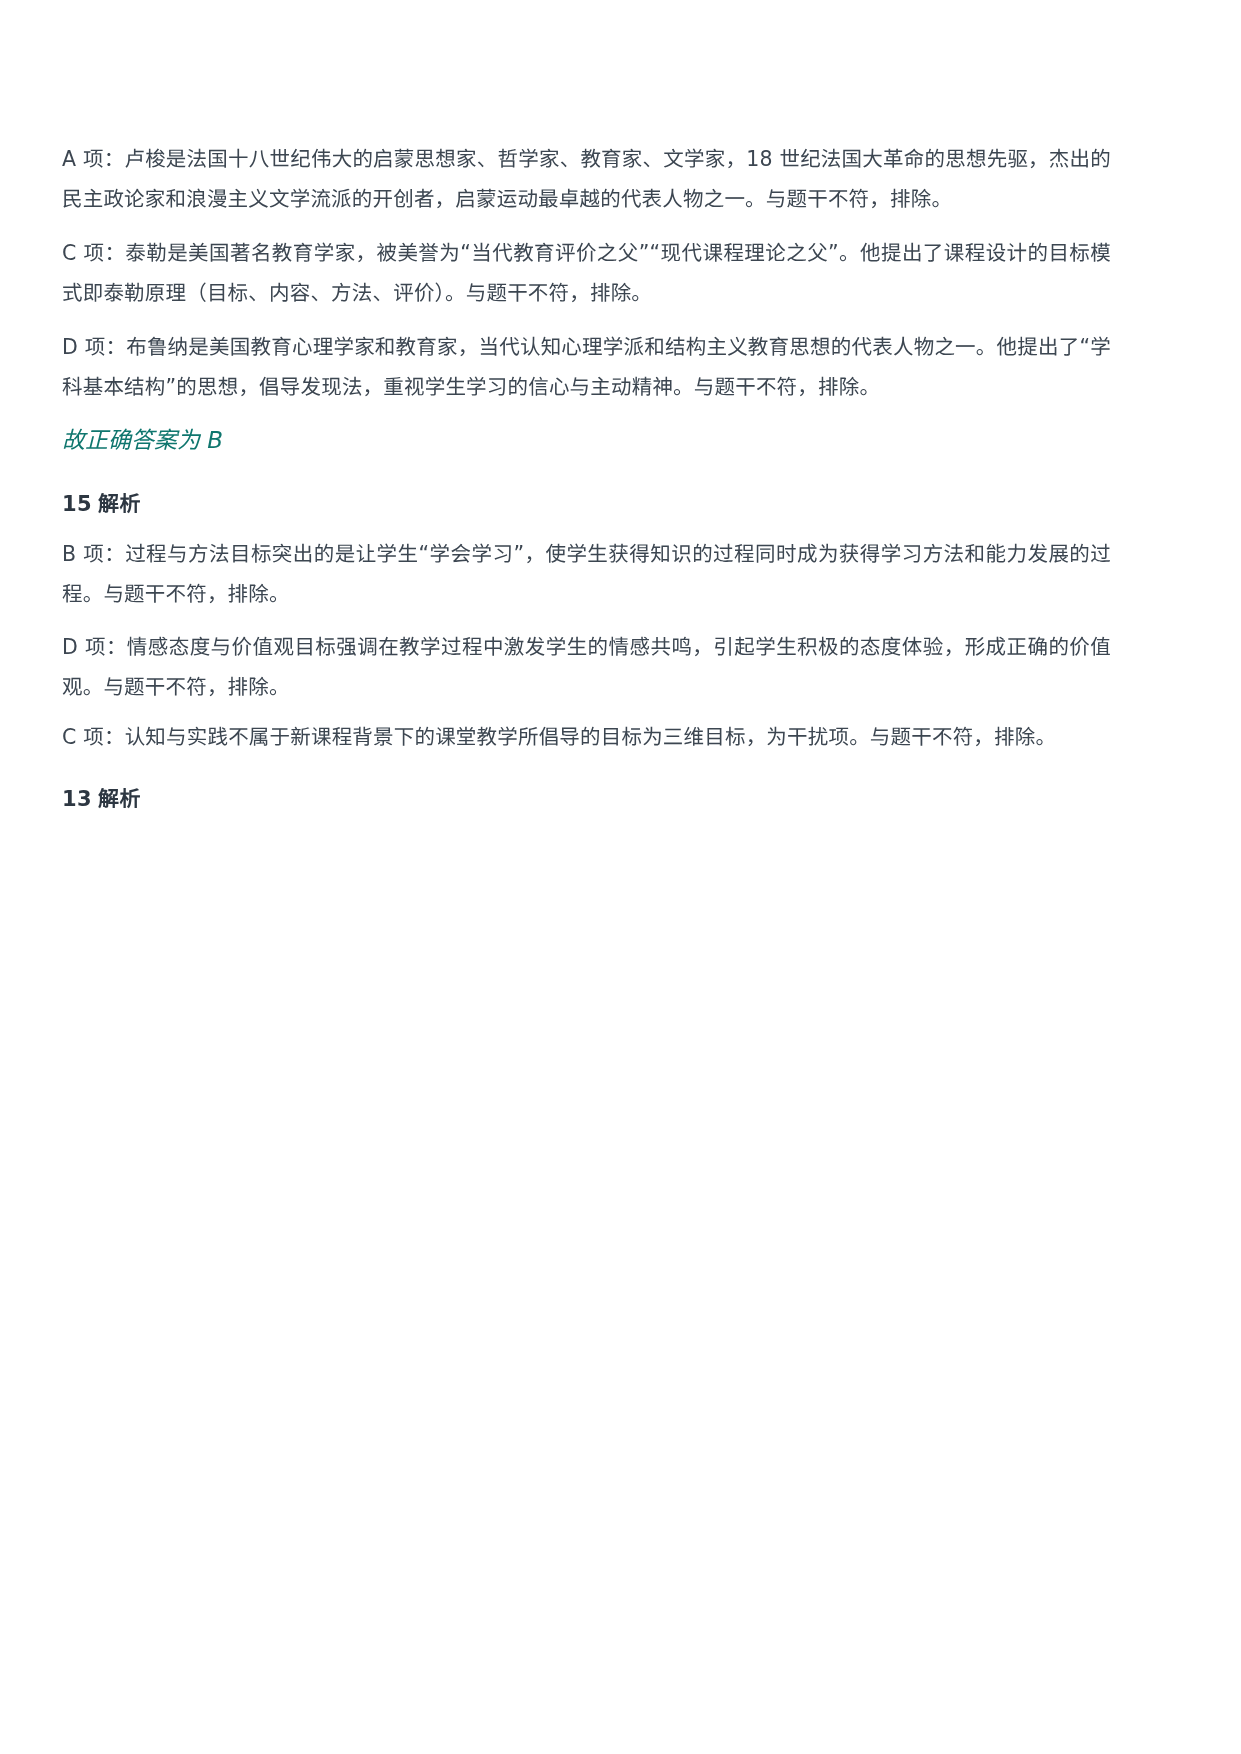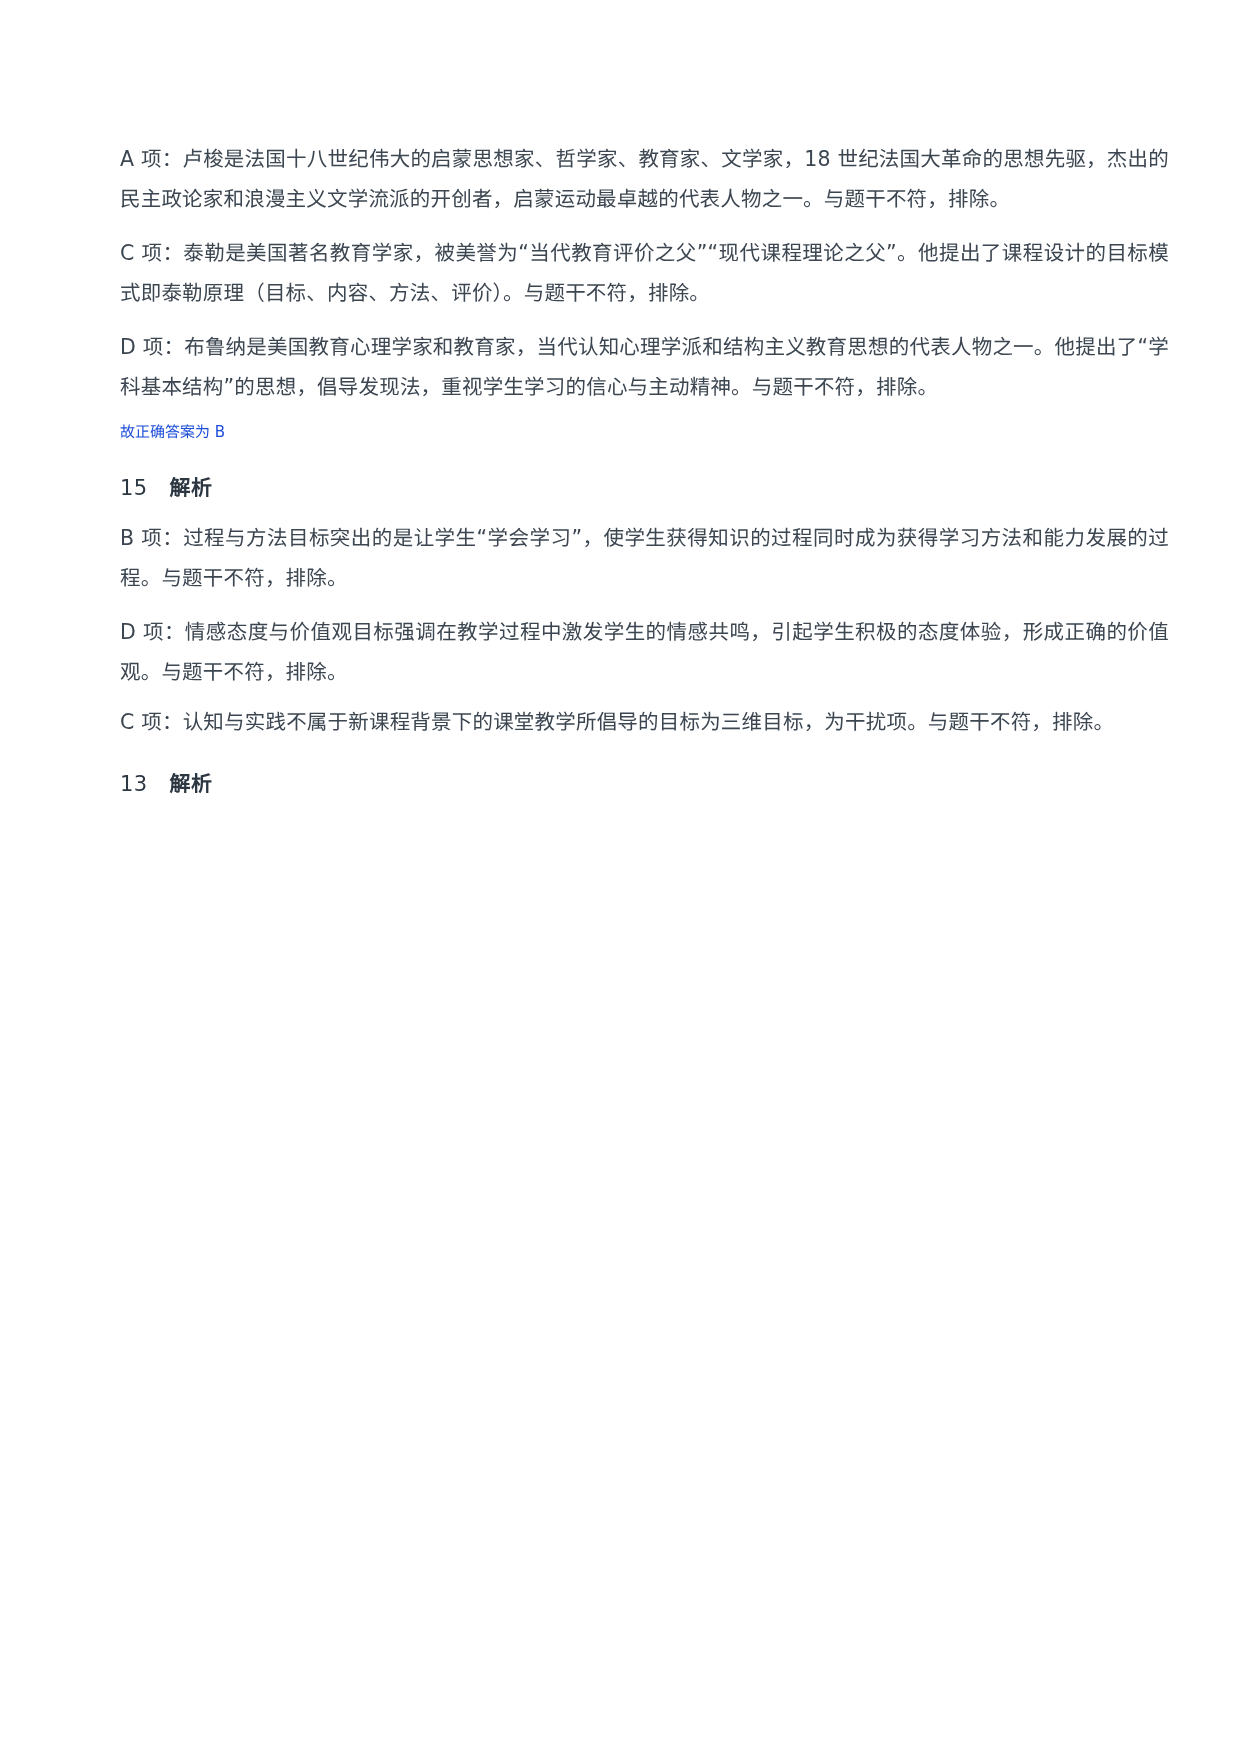--- a/index.html
+++ b/index.html
@@ -12,55 +12,56 @@
     width: 1241px;
     min-height: 1754px;
     font-family: "DejaVu Sans", "Liberation Sans", sans-serif;
     color: #3c4651;
   }
   .page {
     position: relative;
     width: 1089px;
     min-height: 1754px;
     box-sizing: border-box;
-    padding: 140px 96px 80px 120px;
+    padding: 140px 96px 80px 62px;
   }
   .doc-body {
     width: 1049px;
   }
   p.para {
     margin: 0 0 14px 0;
     font-size: 20.5px;
     line-height: 1.95;
     letter-spacing: 0.2px;
     text-align: justify;
     text-justify: inter-character;
     color: #3c4651;
     font-weight: 400;
   }
   p.para.tight {
     margin-bottom: 10px;
   }
   p.answer {
     margin: 0 0 8px 0;
-    font-size: 15px;
+    font-size: 23px;
     line-height: 1.95;
-    color: #1d4ed8;
+    color: #0f766e;
+    font-style: italic;
   }
   h2.section-heading {
     margin: 22px 0 10px 0;
     font-size: 21px;
     line-height: 1.9;
     font-weight: 700;
     color: #2d3742;
     letter-spacing: 0.4px;
   }
   h2.section-heading .num {
-    font-weight: 400;
-    margin-right: 22px;
+    font-weight: 700;
+    margin-right: 6px;
   }
 </style>
 </head>
 <body>
 
 <div class="page">
   <div class="doc-body">
 
     <p class="para">A 项：卢梭是法国十八世纪伟大的启蒙思想家、哲学家、教育家、文学家，18 世纪法国大革命的思想先驱，杰出的民主政论家和浪漫主义文学流派的开创者，启蒙运动最卓越的代表人物之一。与题干不符，排除。</p>
 

